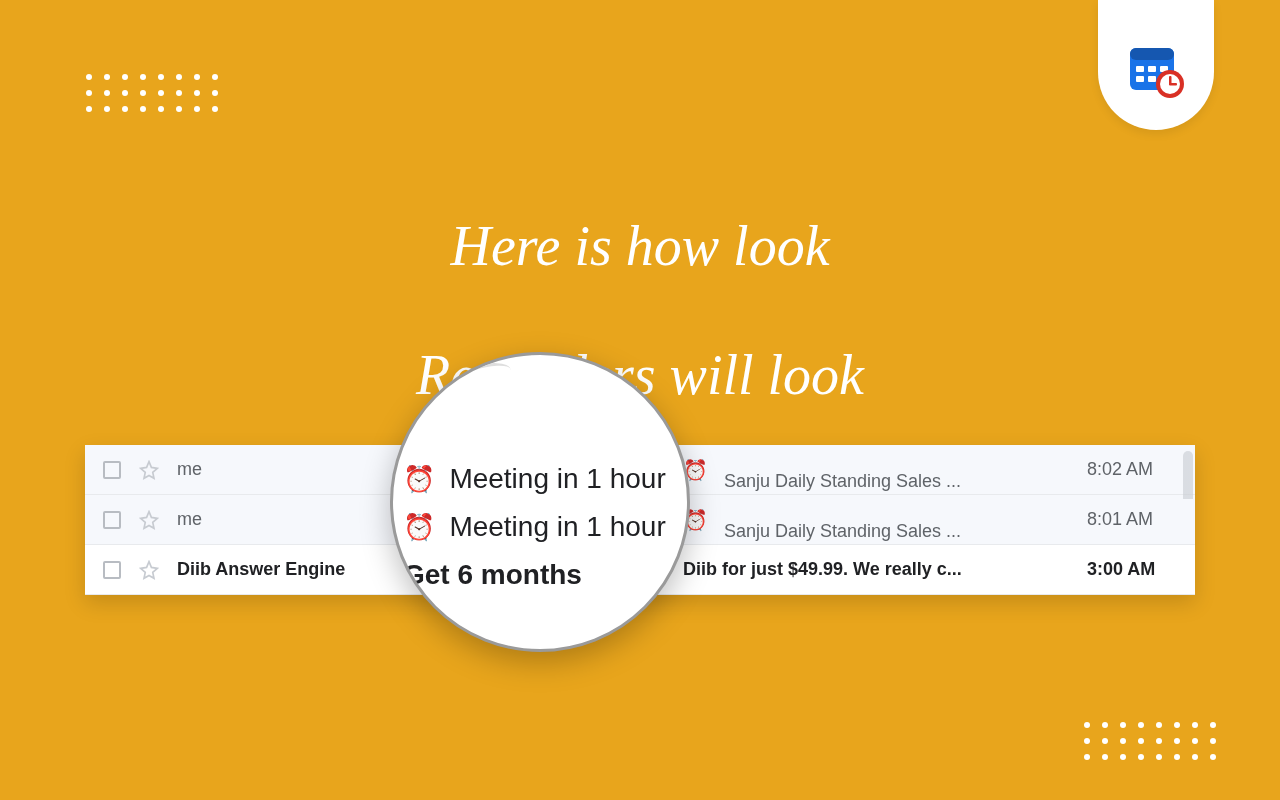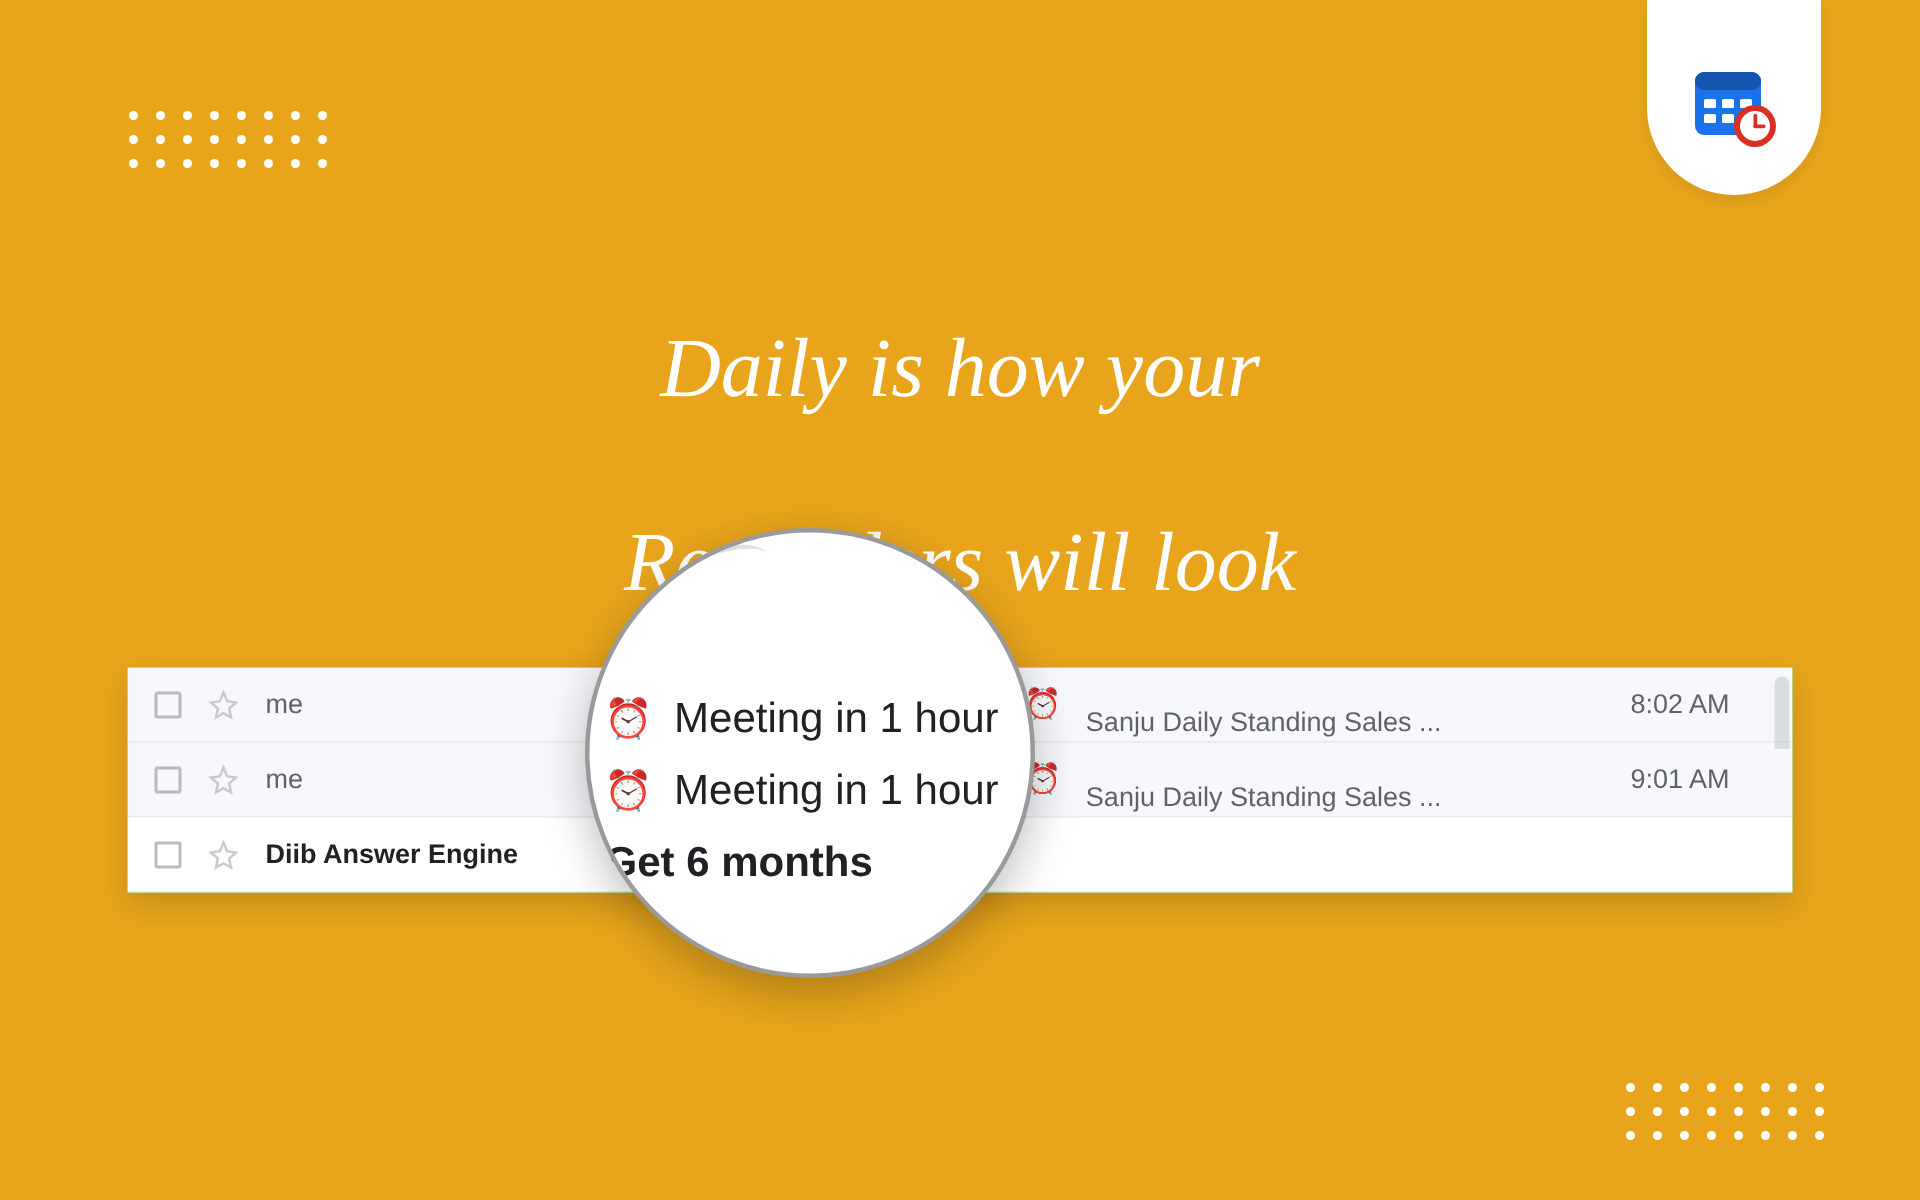--- a/index.html
+++ b/index.html
@@ -53,21 +53,21 @@
     text-align: center;
     white-space: pre-line;
   }
 
   
   .inbox {
     position: absolute;
     top: 445px;
     left: 85px;
     right: 85px;
-    background: #86efac;
+    background: #404040;
     box-shadow: 0 8px 20px rgba(0,0,0,0.15);
     overflow: hidden;
   }
   .row {
     display: flex;
     align-items: center;
     height: 50px;
     border-bottom: 1px solid #e8eaed;
     padding: 0 18px;
     color: #5f6368;
@@ -243,21 +243,21 @@
     <rect x="12" y="38" width="8" height="6" rx="1" fill="#fff"></rect>
     <rect x="24" y="38" width="8" height="6" rx="1" fill="#fff"></rect>
     <circle cx="46" cy="46" r="14" fill="#d93025"></circle>
     <circle cx="46" cy="46" r="10" fill="#fff"></circle>
     <rect x="45" y="38" width="2.5" height="9" rx="1" fill="#d93025"></rect>
     <rect x="45" y="45" width="8" height="2.5" rx="1" fill="#d93025"></rect>
   </svg>
 </div>
 
 <div class="headline">
-  <span>Daily is how your</span><br>
+  <span>Here is how look</span><br>
   <span>Reminders will look</span>
 </div>
 
 <div class="inbox">
 
 <div class="row">
       <div class="chk"></div>
       <div class="star"><svg viewBox="0 0 24 24" width="20" height="20">
           <path fill="none" stroke="currentColor" stroke-width="2" d="M12 2l2.9 6.9L22 10l-5.5 4.8L18 22l-6-3.5L6 22l1.5-7.2L2 10l7.1-1.1z"></path>
         </svg></div>
@@ -275,28 +275,32 @@
       <div class="star"><svg viewBox="0 0 24 24" width="20" height="20">
           <path fill="none" stroke="currentColor" stroke-width="2" d="M12 2l2.9 6.9L22 10l-5.5 4.8L18 22l-6-3.5L6 22l1.5-7.2L2 10l7.1-1.1z"></path>
         </svg></div>
       <div class="sender">me</div>
       <div class="subject">
         <span style="display: inline-block; width: 270px;"></span>
         <span class="alarm">⏰</span>
         <span class="text"></span>
         <span class="suffix">Sanju Daily Standing Sales ...</span>
       </div>
-      <div class="time">9:01 AM</div>
+      <div class="time">8:01 AM</div>
     </div>
     <div class="row unread">
       <div class="chk"></div>
       <div class="star"><svg viewBox="0 0 24 24" width="20" height="20">
           <path fill="none" stroke="currentColor" stroke-width="2" d="M12 2l2.9 6.9L22 10l-5.5 4.8L18 22l-6-3.5L6 22l1.5-7.2L2 10l7.1-1.1z"></path>
         </svg></div>
       <div class="sender">Diib Answer Engine</div>
+      <div class="subject">
+        <span style="display: inline-block; width: 270px;"></span>
+        <span class="text">Diib for just $49.99. We really c...</span>
+      </div>
       <div class="time">3:00 AM</div>
     </div>
   </div>
 
 <div class="magnifier">
   <div class="glint"></div>
   <div class="mag-content">
     <div class="mag-row">
       <span class="alarm">⏰</span>
       <span>Meeting in 1 hour</span>

